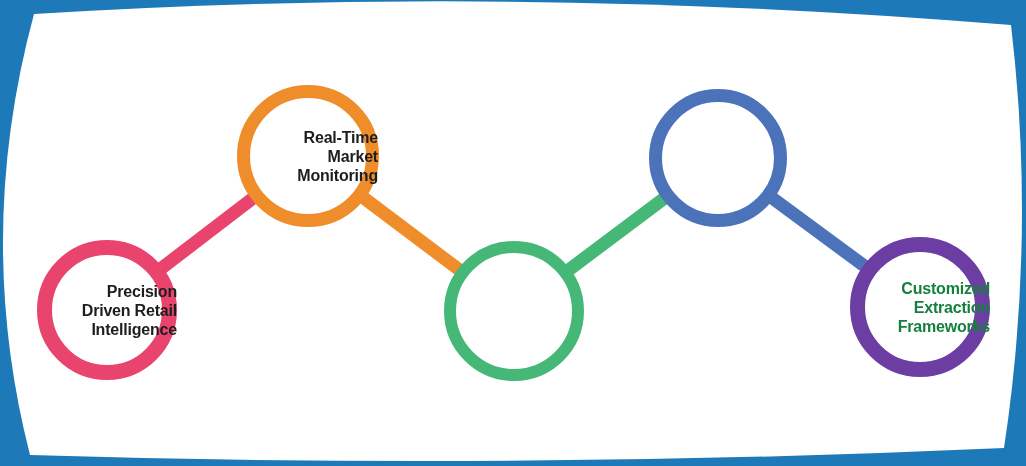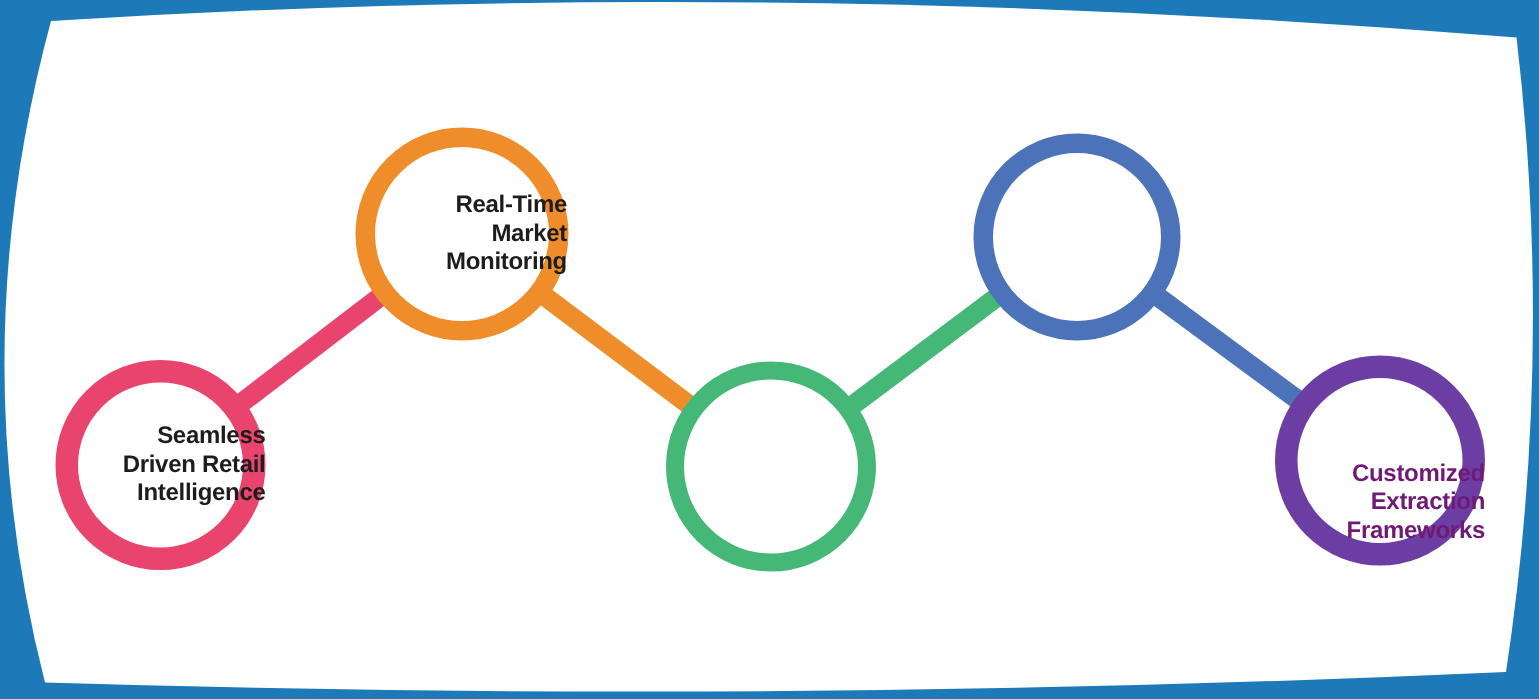--- a/index.html
+++ b/index.html
@@ -56,23 +56,23 @@
 
     <g>
         <circle cx="107" cy="310" r="62.5" fill="#FFFFFF" stroke="#E9446D" stroke-width="15"></circle>
         <circle cx="308" cy="156" r="64.5" fill="#FFFFFF" stroke="#EF8D2B" stroke-width="13"></circle>
         <circle cx="514" cy="311" r="64" fill="#FFFFFF" stroke="#45B878" stroke-width="12"></circle>
         <circle cx="718" cy="158" r="62.5" fill="#FFFFFF" stroke="#4C73BA" stroke-width="13"></circle>
         <circle cx="920" cy="307" r="62.5" fill="#FFFFFF" stroke="#6C3EA4" stroke-width="15"></circle>
       </g>
   </svg>
 
-  <div class="node-label" style="left: 107px; top: 310px; color: rgb(29, 29, 29);">Seamless
+  <div class="node-label" style="left: 107px; top: 310px; color: rgb(29, 29, 29);">Precision
 Driven Retail
 Intelligence</div>
   <div class="node-label" style="left: 308px; top: 156px; color: rgb(29, 29, 29);">Real-Time
 Market
 Monitoring</div>
-  <div class="node-label" style="left: 920px; top: 307px; color: #701a75; margin-top: 28px;">Customized
+  <div class="node-label" style="left: 920px; top: 307px; color: #15803d;">Customized
 Extraction
 Frameworks</div>
 
 </div>
 
 </body></html>

